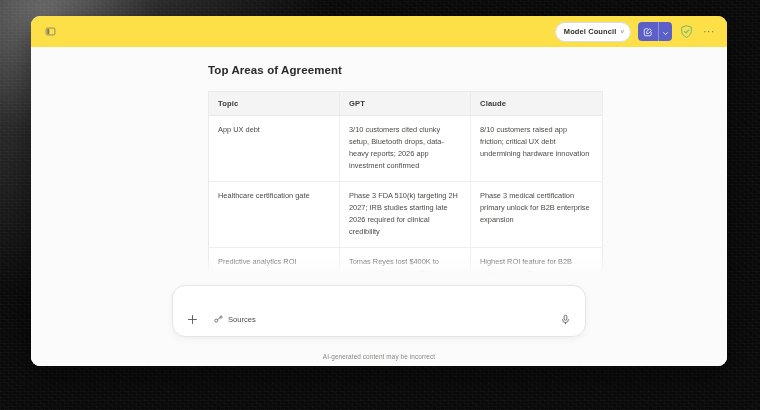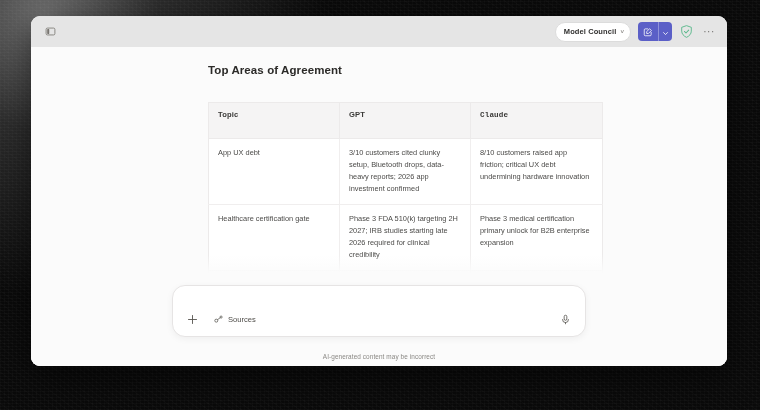--- a/index.html
+++ b/index.html
@@ -53,21 +53,21 @@
     flex-direction: column;
   }
 
   
   .topbar {
     height: 31px;
     flex: 0 0 31px;
     display: flex;
     align-items: center;
     padding: 0 10px 0 9px;
-    background: #e5e5e5;
+    background: #fde047;
   }
   .panel-toggle {
     width: 20px; height: 20px;
     display: flex; align-items: center; justify-content: center;
     border-radius: 4px; cursor: pointer;
   }
 
   .topbar-right {
     margin-left: auto;
     display: flex;
@@ -130,21 +130,21 @@
     position: absolute;
     left: 0; right: 0; top: 0;
     padding: 17px 0 0 177px;
   }
 
   .doc-title {
     font-size: 11.5px;
     font-weight: 600;
     color: #2b2a28;
     letter-spacing: .1px;
-    margin-bottom: 26px;
+    margin-bottom: 15px;
   }
 
   
   table.agreement {
     width: 394px;
     border-collapse: collapse;
     table-layout: fixed;
     background: #fff;
     border: 1px solid #eceaea;
     border-radius: 4px;
@@ -152,26 +152,26 @@
   table.agreement col.c1 { width: 131px; }
   table.agreement col.c2 { width: 131px; }
   table.agreement col.c3 { width: 132px; }
 
   table.agreement th {
     background: #f5f4f4;
     text-align: left;
     font-size: 7.6px;
     font-weight: 600;
     color: #3a3937;
-    padding: 7px 10px 19px 9px;
+    padding: 7px 10px 7px 9px;
     border-bottom: 1px solid #eceaea;
     border-right: 1px solid #eceaea;
     letter-spacing: .15px;
   }
-  table.agreement th:last-child { border-right: none; font-family: Liberation Mono, monospace; }
+  table.agreement th:last-child { border-right: none; }
 
   table.agreement td {
     vertical-align: top;
     font-size: 7.4px;
     line-height: 1.62;
     color: #4b4a48;
     padding: 8px 11px 9px 9px;
     border-bottom: 1px solid #f0eeee;
     border-right: 1px solid #f0eeee;
     background: #fff;

